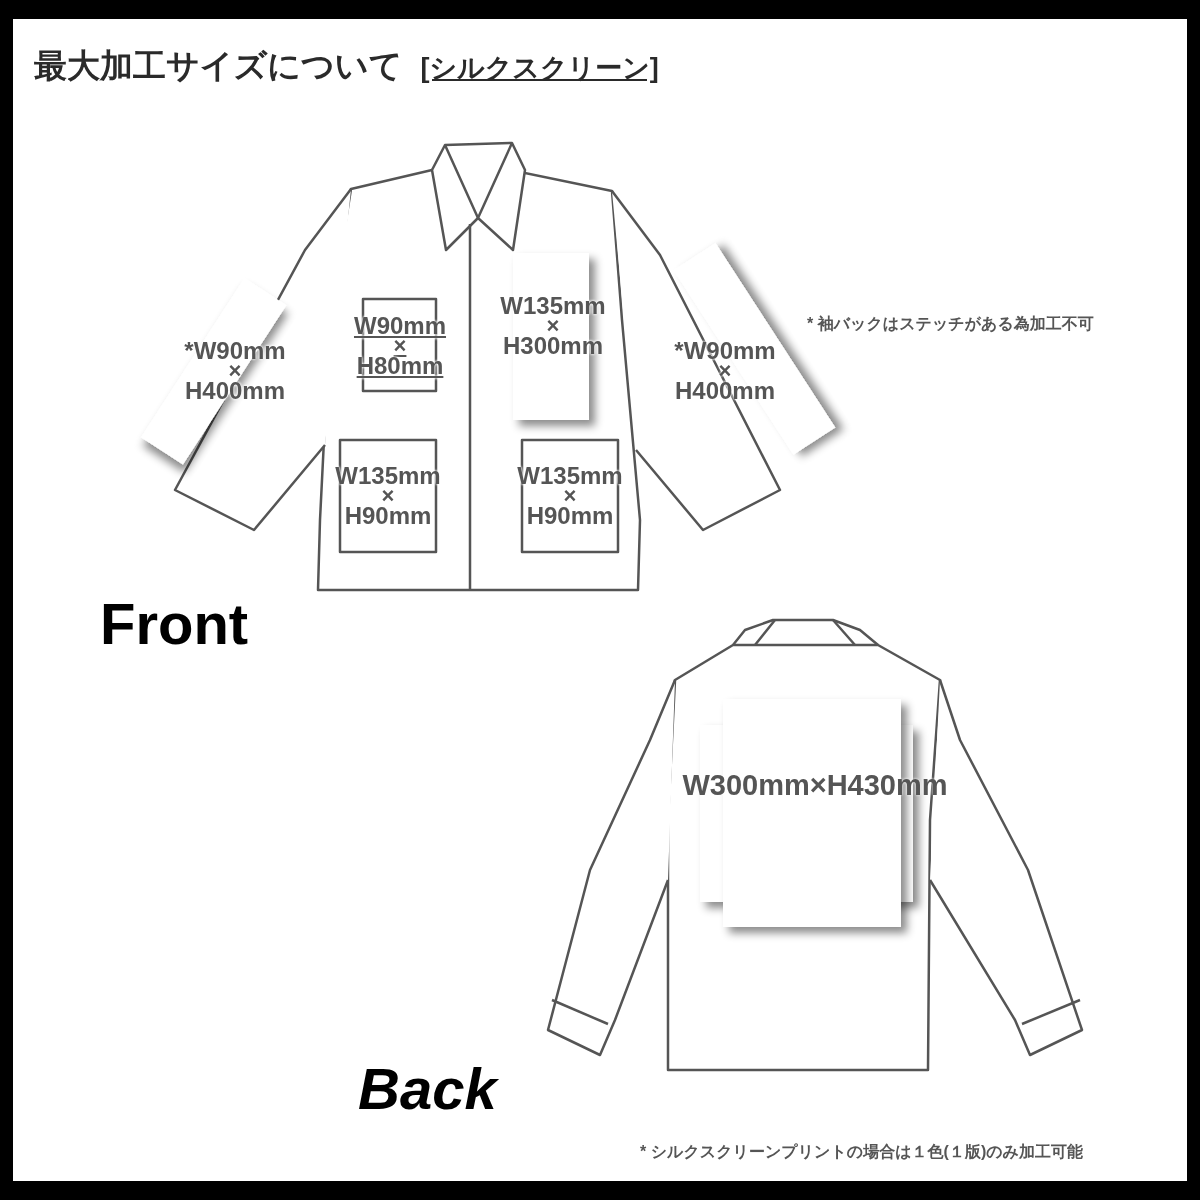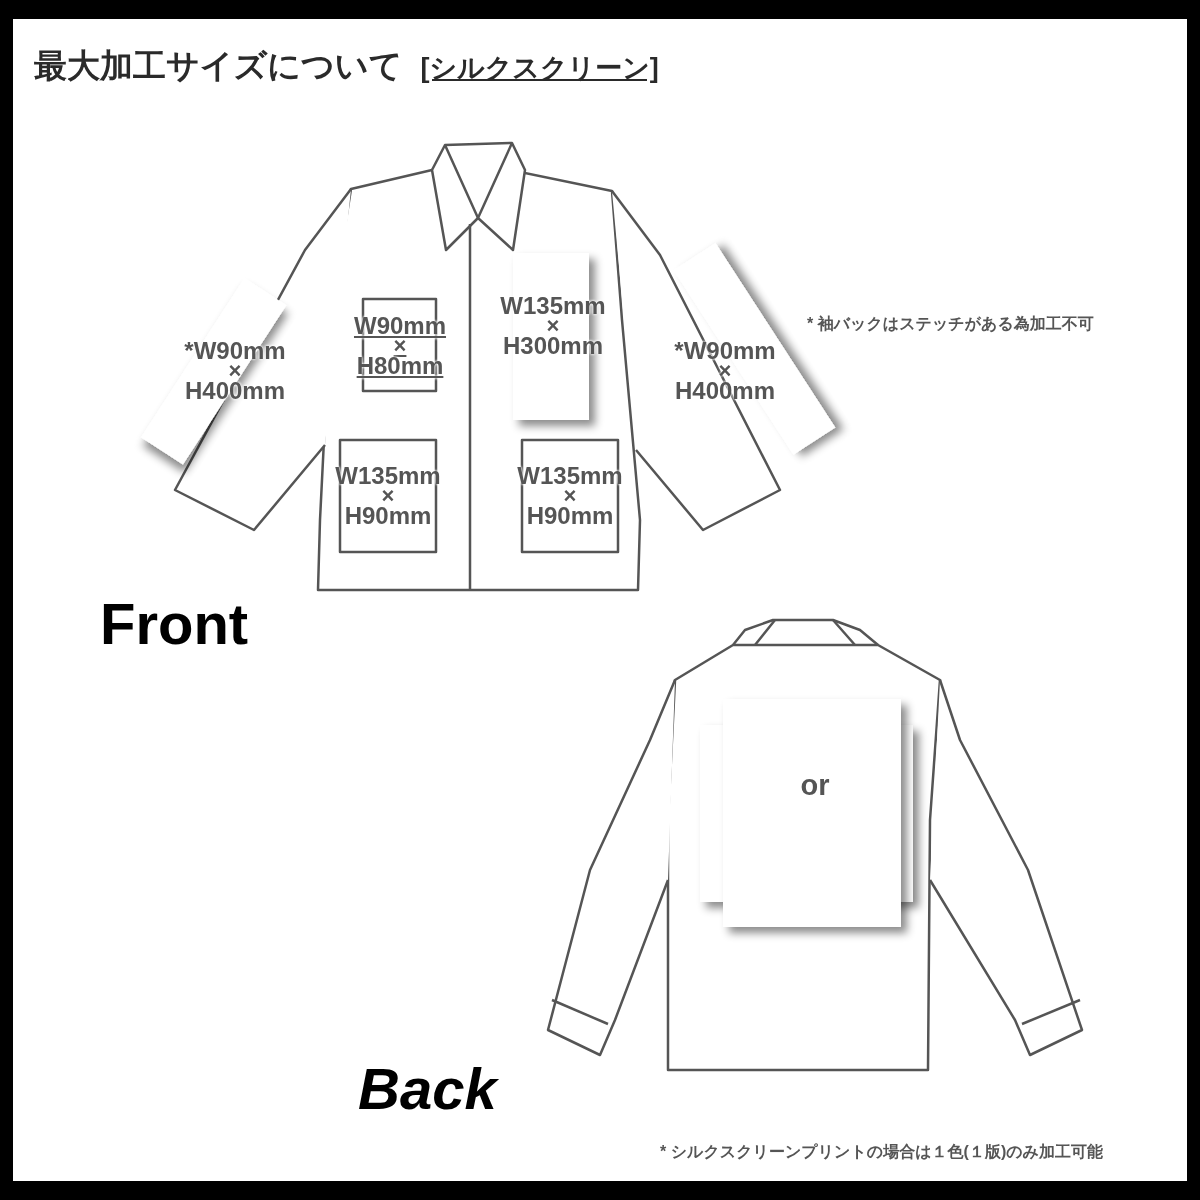--- a/index.html
+++ b/index.html
@@ -126,18 +126,18 @@
   <span>W135mm</span>
     <span class="x">×</span>
     <span>H90mm</span>
 </div>
 
 <div class="note" style="left:807px;top:314px;">* 袖バックはステッチがある為加工不可</div>
 
 <div class="view-label" style="left:100px;top:590px;">Front</div>
 
 <div class="back-label" style="left:660px;top:770px;width:310px;">
-    <span>or</span>
+  <span>W300mm×H430mm</span>
 </div>
 
 <div class="view-label" style="left:358px;top:1055px;font-style:italic;">Back</div>
 
-<div class="note" style="left:660px;top:1142px;">* シルクスクリーンプリントの場合は１色(１版)のみ加工可能</div>
+<div class="note" style="left:640px;top:1142px;">* シルクスクリーンプリントの場合は１色(１版)のみ加工可能</div>
 
 </body></html>

